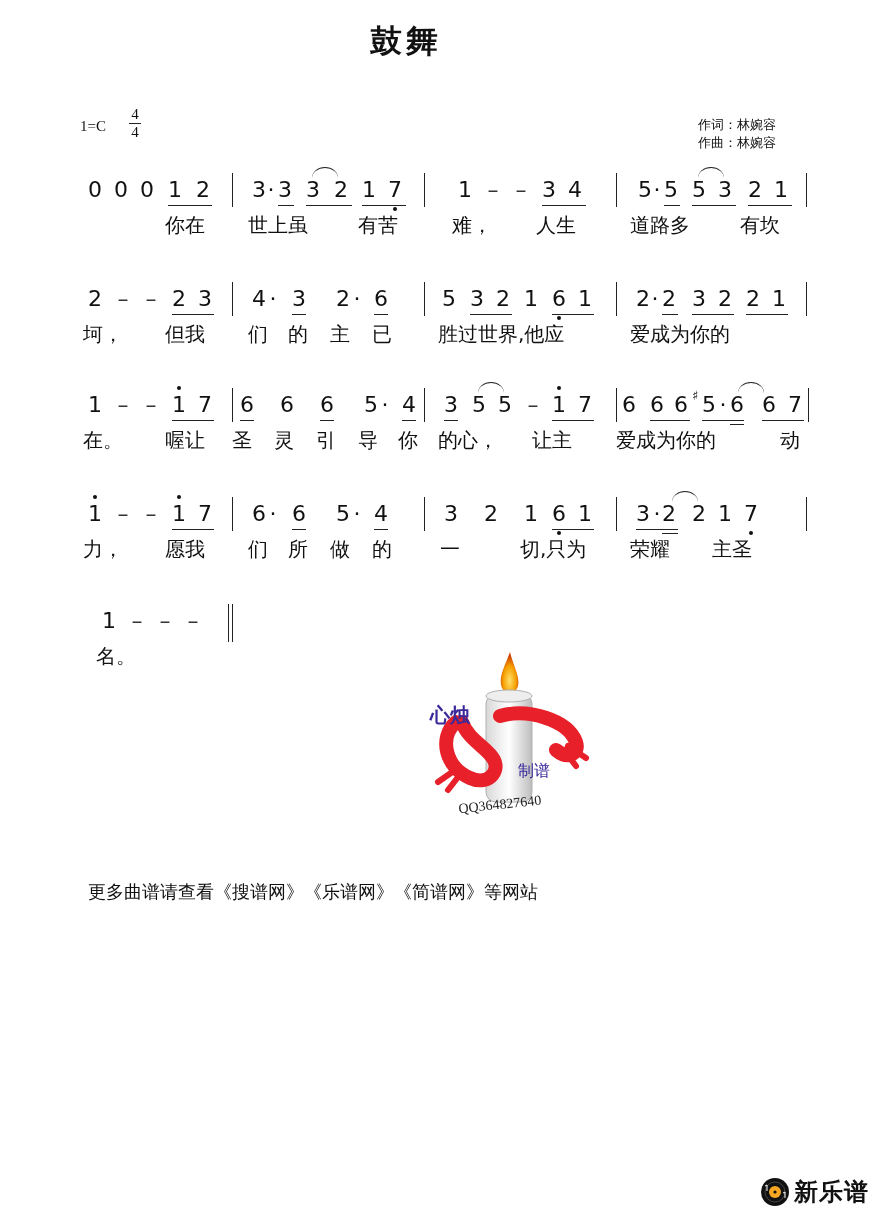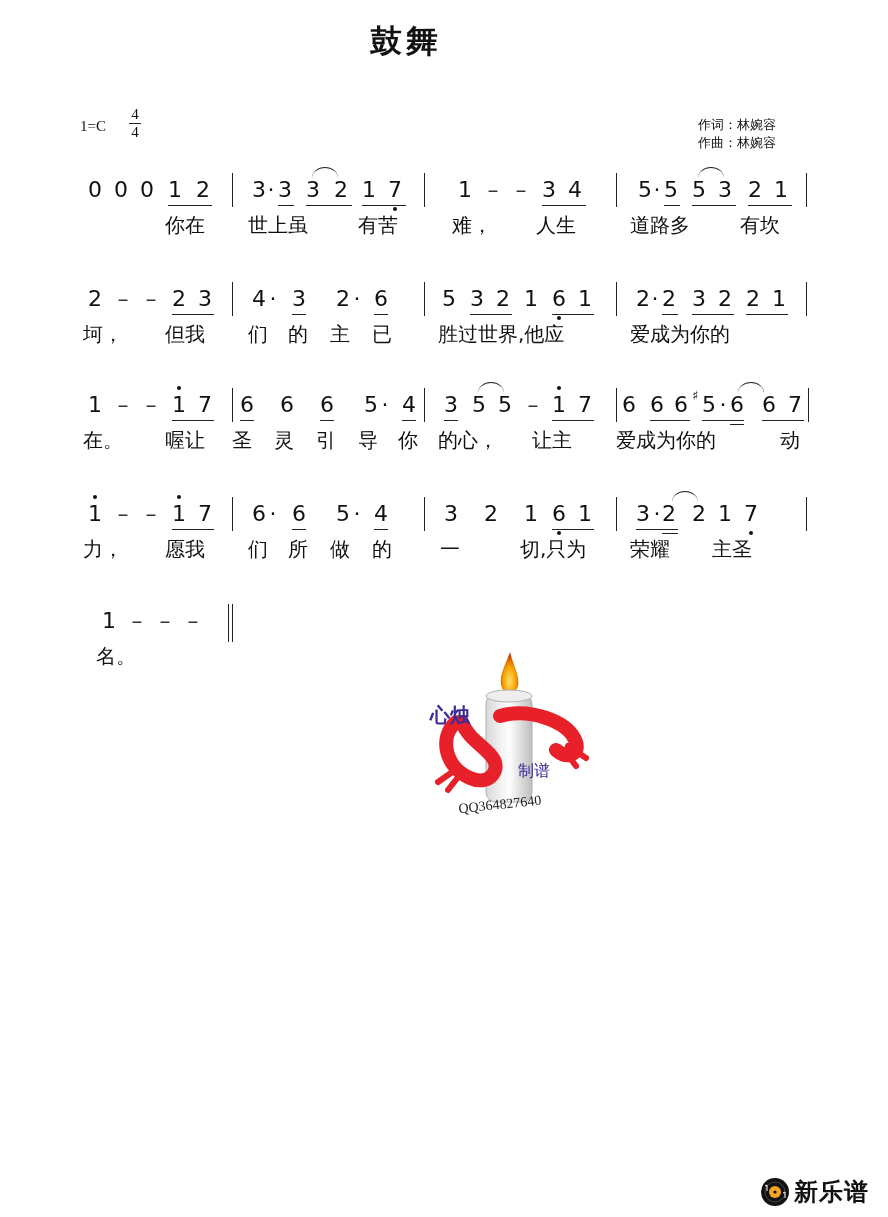--- a/index.html
+++ b/index.html
@@ -275,20 +275,21 @@
     <ellipse cx="91" cy="46" rx="23" ry="6" fill="#eeeeee" stroke="#b0b0b0"></ellipse>
     <path d="M38 72 C20 88 28 118 52 128 C70 136 82 122 76 110 M76 110 C70 98 50 90 44 72 M82 66 C110 58 150 70 158 92 C162 104 150 110 138 100" fill="none" stroke="#e8202a" stroke-width="14" stroke-linecap="round"></path>
     <path d="M40 118 L20 132 M44 122 L30 140 M150 96 L168 108 M146 100 L158 116" stroke="#e8202a" stroke-width="6" stroke-linecap="round"></path>
     <text x="12" y="72" fill="#3a2a9a" font-size="20" font-weight="bold" font-family="DejaVu Sans, sans-serif">心烛</text>
     <text x="100" y="126" fill="#3a2a9a" font-size="16" font-family="DejaVu Sans, sans-serif">制谱</text>
     <text x="40" y="158" fill="#222" font-size="14" font-family="Liberation Serif, serif" transform="rotate(-6 90 152)">QQ364827640</text>
   </svg>
 </div>
 
 <div class="abs footer">
+  <div>更多曲谱请查看《搜谱网》《乐谱网》《简谱网》等网站</div>
 </div>
 
 <div class="abs brand">
   <svg width="30" height="30" viewBox="0 0 30 30">
     <circle cx="15" cy="15" r="14" fill="#111"></circle>
     <circle cx="15" cy="15" r="10" fill="none" stroke="#444" stroke-width="1"></circle>
     <circle cx="15" cy="15" r="6" fill="#f5a623"></circle>
     <circle cx="15" cy="15" r="1.6" fill="#111"></circle>
     <path d="M5 9 L7 8 L7 14" stroke="#fff" stroke-width="1" fill="none"></path>
     <path d="M23 16 L25 15 L25 21" stroke="#fff" stroke-width="1" fill="none"></path>

